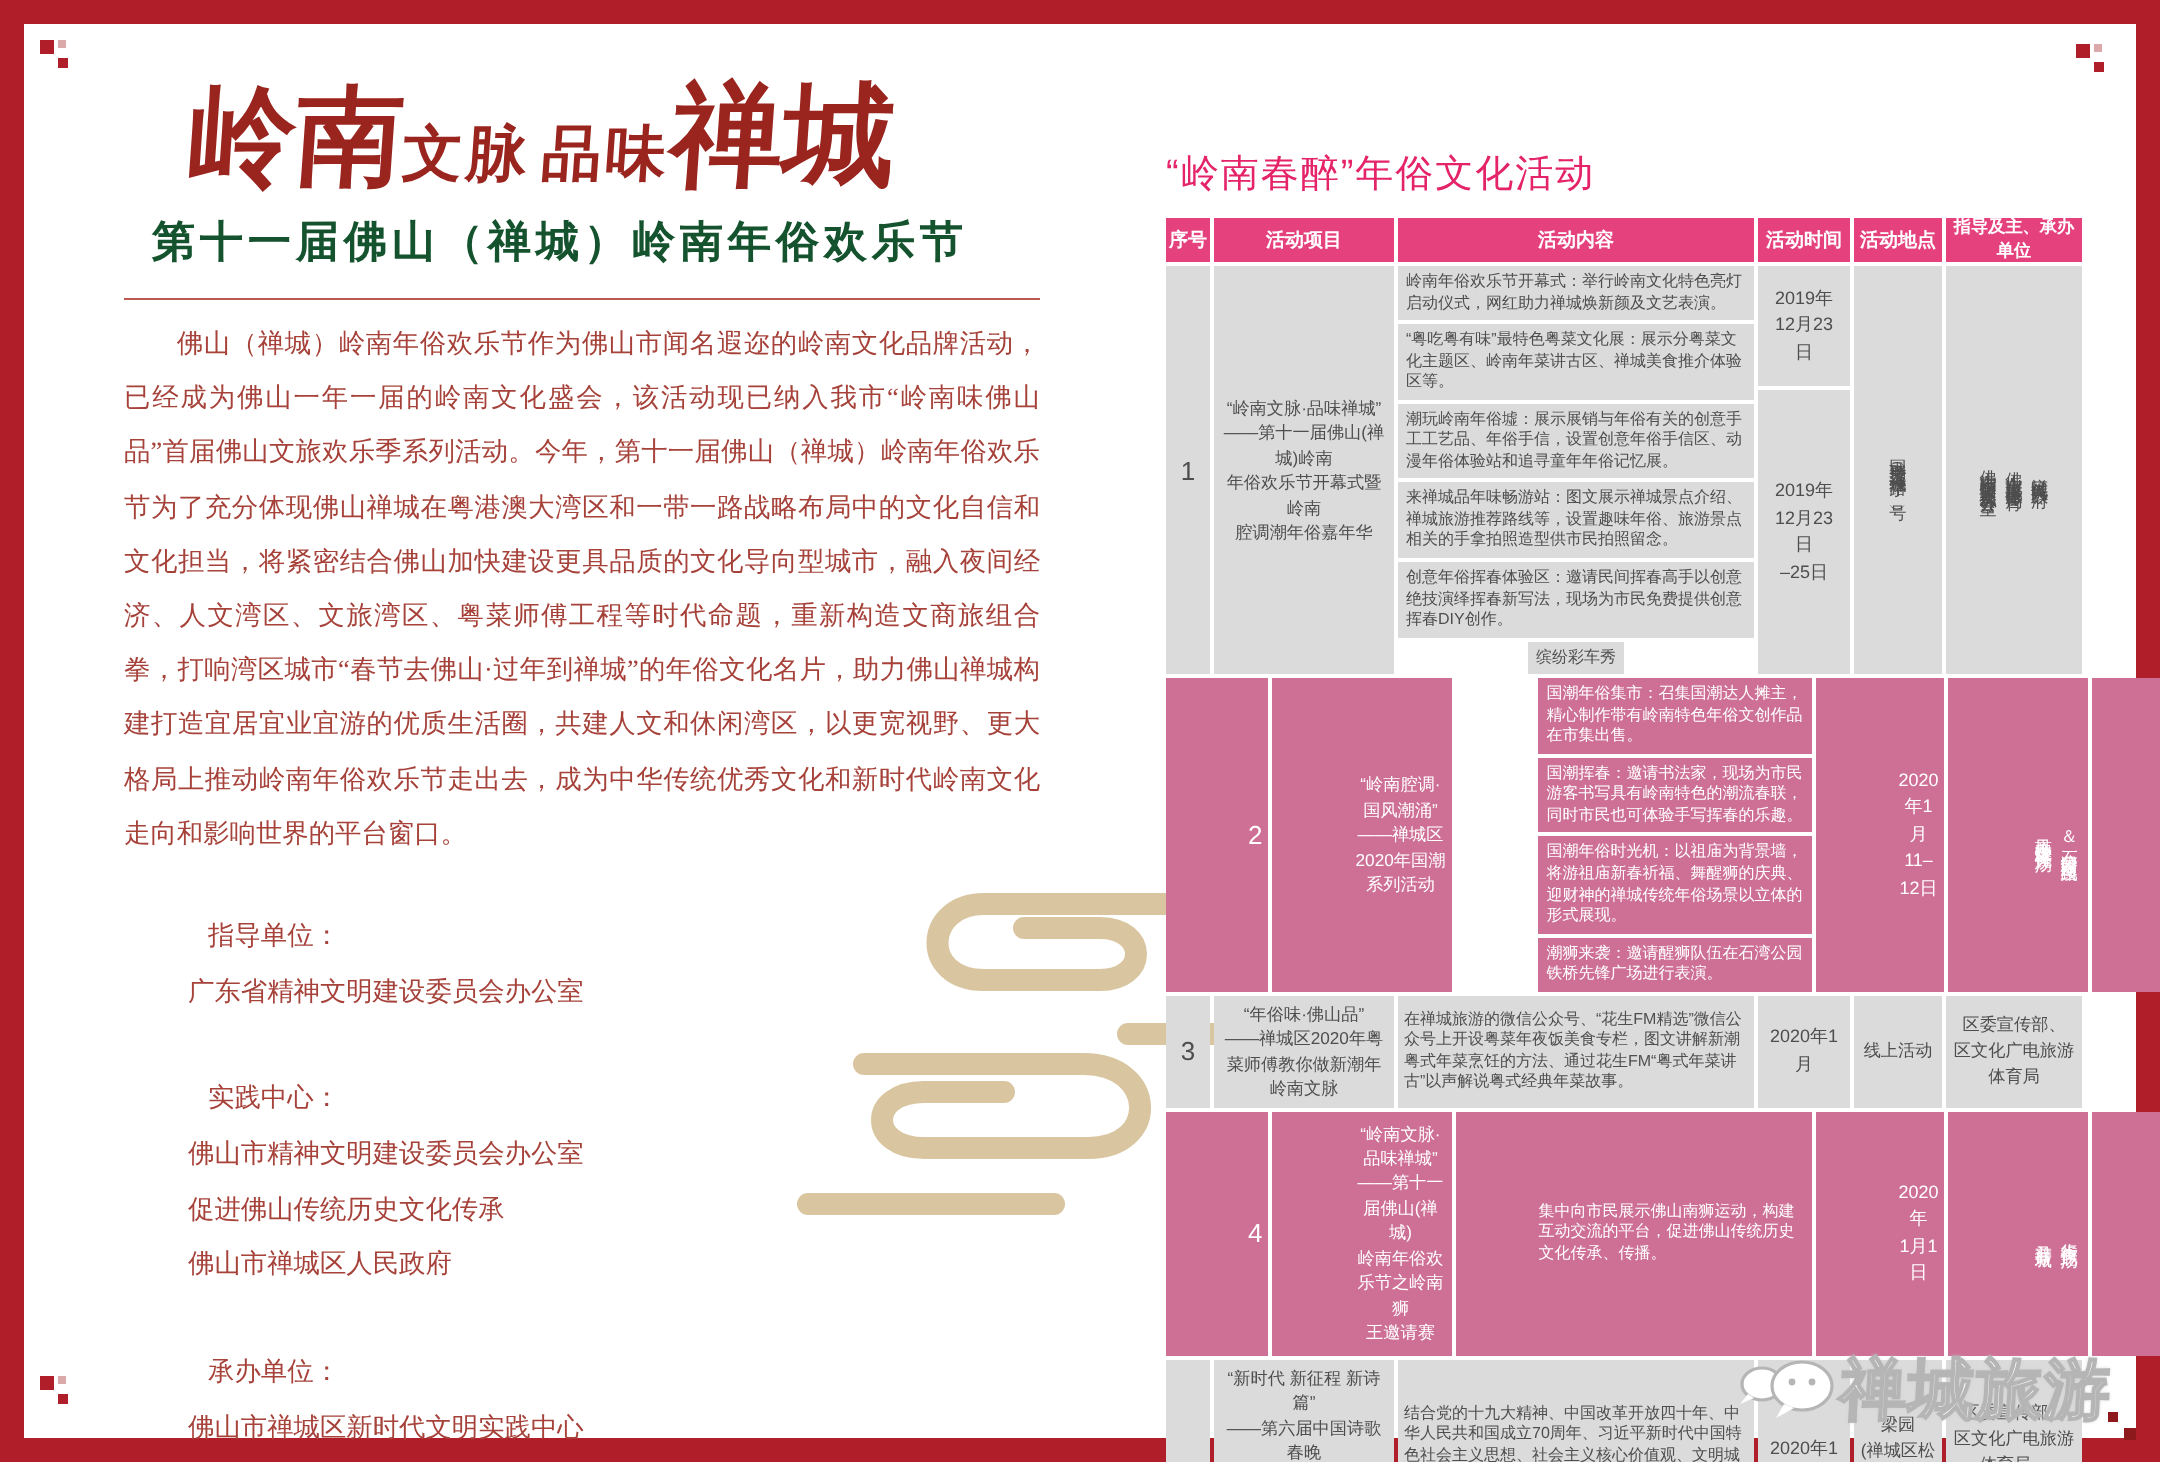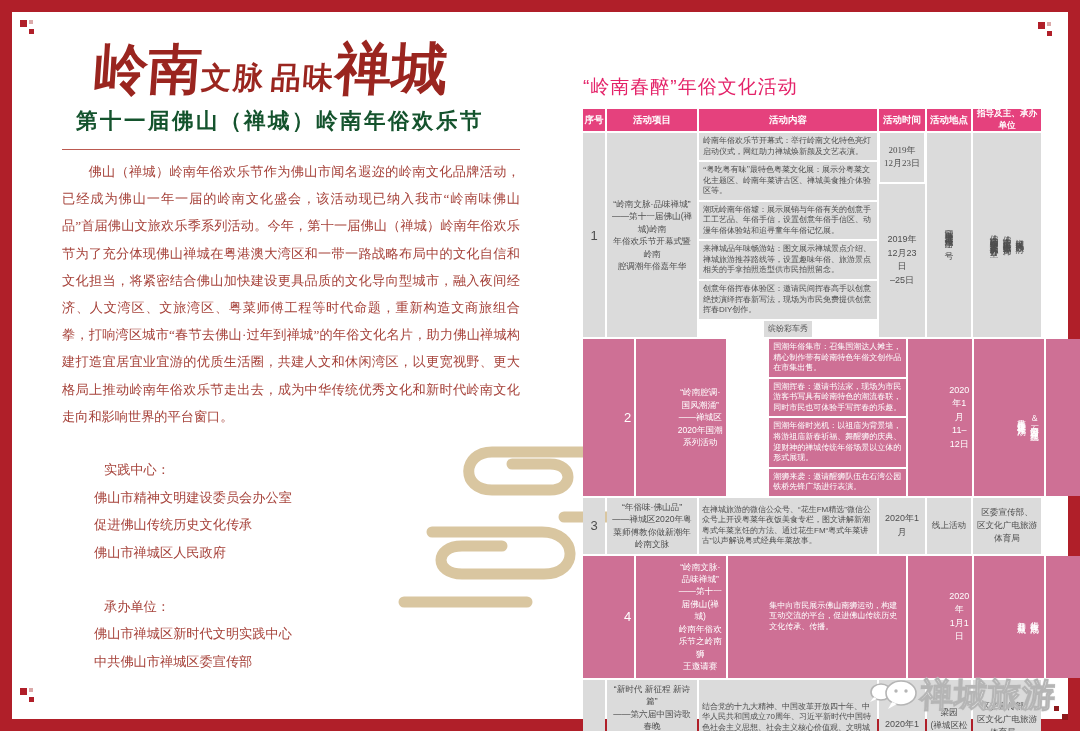--- a/index.html
+++ b/index.html
@@ -51,21 +51,21 @@
   .proj{font-size:8.6px;line-height:1.45;white-space:pre-line;}
   .cont{font-size:8px;line-height:1.32;text-align:left;}
   .time{font-size:9px;line-height:1.5;white-space:pre-line;}
   .loc{font-size:8.6px;line-height:1.5;white-space:pre-line;}
   .unit{font-size:8.6px;line-height:1.5;white-space:pre-line;}
   .vert{writing-mode:vertical-lr;letter-spacing:1px;}
   .stack{display:flex;flex-direction:column;gap:2px;padding:0;background:transparent !important;}
   .stack>div{box-sizing:border-box;padding:3px 4px;display:flex;align-items:center;}
   .gray .stack>div{background:#dbdbdb;color:#4e4e4e;}
   .pink .stack>div{background:#ce7095;color:#fff;}
-  .g2{flex-grow:2;font-family:Liberation Serif, serif;} .g3{flex-grow:3;} .g1{flex-grow:1;} .g12{flex-grow:12;}
+  .g2{flex-grow:2;} .g3{flex-grow:3;} .g1{flex-grow:1;} .g12{flex-grow:12;}
   .tstack>div{justify-content:center;text-align:center;}
 
   
   #brand{position:absolute;left:856px;top:660px;width:196px;height:46px;display:flex;align-items:center;}
   .brand-text{font-family:"DejaVu Serif","Liberation Serif",serif;font-weight:bold;font-size:33px;
       color:#ffffff;letter-spacing:1px;-webkit-text-stroke:1px #b5b5b5;
       text-shadow:0 0 1px #bbbbbb,0 0 2px #cccccc;transform:skewX(-3deg);}
   .brand-sq{position:absolute;right:-4px;bottom:-2px;width:6px;height:6px;background:#8e191c;}
   .brand-sq:after{content:"";position:absolute;left:-8px;top:-8px;width:5px;height:5px;background:#8e191c;}
 </style>
@@ -90,20 +90,24 @@
 
     <div id="left">
       <div class="callig">
         <span class="big">岭南</span><span class="med">文脉</span>
         <span class="med">品味</span><span class="big2">禅城</span>
       </div>
       <div class="subtitle">第十一届佛山（禅城）岭南年俗欢乐节</div>
       <div class="redline"></div>
       <div class="para">佛山（禅城）岭南年俗欢乐节作为佛山市闻名遐迩的岭南文化品牌活动，已经成为佛山一年一届的岭南文化盛会，该活动现已纳入我市“岭南味佛山品”首届佛山文旅欢乐季系列活动。今年，第十一届佛山（禅城）岭南年俗欢乐节为了充分体现佛山禅城在粤港澳大湾区和一带一路战略布局中的文化自信和文化担当，将紧密结合佛山加快建设更具品质的文化导向型城市，融入夜间经济、人文湾区、文旅湾区、粤菜师傅工程等时代命题，重新构造文商旅组合拳，打响湾区城市“春节去佛山·过年到禅城”的年俗文化名片，助力佛山禅城构建打造宜居宜业宜游的优质生活圈，共建人文和休闲湾区，以更宽视野、更大格局上推动岭南年俗欢乐节走出去，成为中华传统优秀文化和新时代岭南文化走向和影响世界的平台窗口。</div>
 
+      <div class="grp grp1">
+        <div class="lbl">指导单位：</div>
+        <div>广东省精神文明建设委员会办公室</div>
+      </div>
       <div class="grp grp2">
         <div class="lbl">实践中心：</div>
         <div>佛山市精神文明建设委员会办公室</div>
         <div>促进佛山传统历史文化传承</div>
         <div>佛山市禅城区人民政府</div>
       </div>
       <div class="grp grp3">
         <div class="lbl">承办单位：</div>
         <div>佛山市禅城区新时代文明实践中心</div>
         <div>中共佛山市禅城区委宣传部</div>

